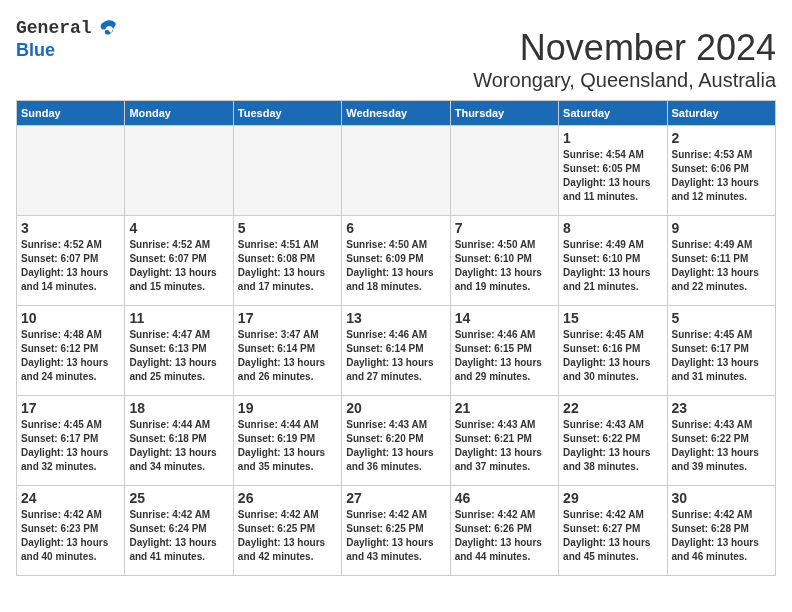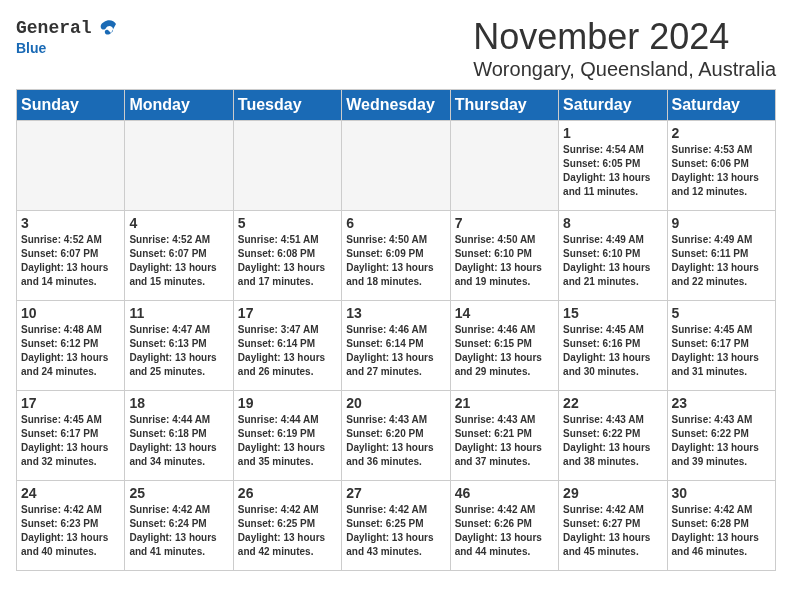--- a/index.html
+++ b/index.html
@@ -25,51 +25,53 @@
       display: flex;
       align-items: center;
     }
     .logo-general {
       font-size: 18px;
       font-weight: bold;
       color: #333;
       font-family: Liberation Mono, monospace;
     }
     .logo-blue {
-      font-size: 14px;
+      font-size: 18px;
       font-weight: bold;
       color: #1a6ab5;
     }
     .logo-bird {
       width: 24px;
       height: 24px;
       margin-left: 4px;
     }
     .title-section {
+      text-align: right;
+      margin-top: 11px;
     }
     .month-title {
       font-size: 36px;
       font-weight: normal;
       color: #333;
     }
     .location {
       font-size: 20px;
       color: #333;
     }
     .calendar {
       width: 100%;
       border-collapse: collapse;
       font-size: 11px;
     }
     .calendar th {
       background: #1a6ab5;
       color: #fff;
       padding: 6px 4px;
       text-align: left;
-      font-size: 16px;
+      font-size: 11px;
       border: 1px solid #ccc;
     }
     .calendar td {
       border: 1px solid #ccc;
       vertical-align: top;
       padding: 4px;
       width: 108px;
       min-height: 80px;
       background: #fff;
     }

